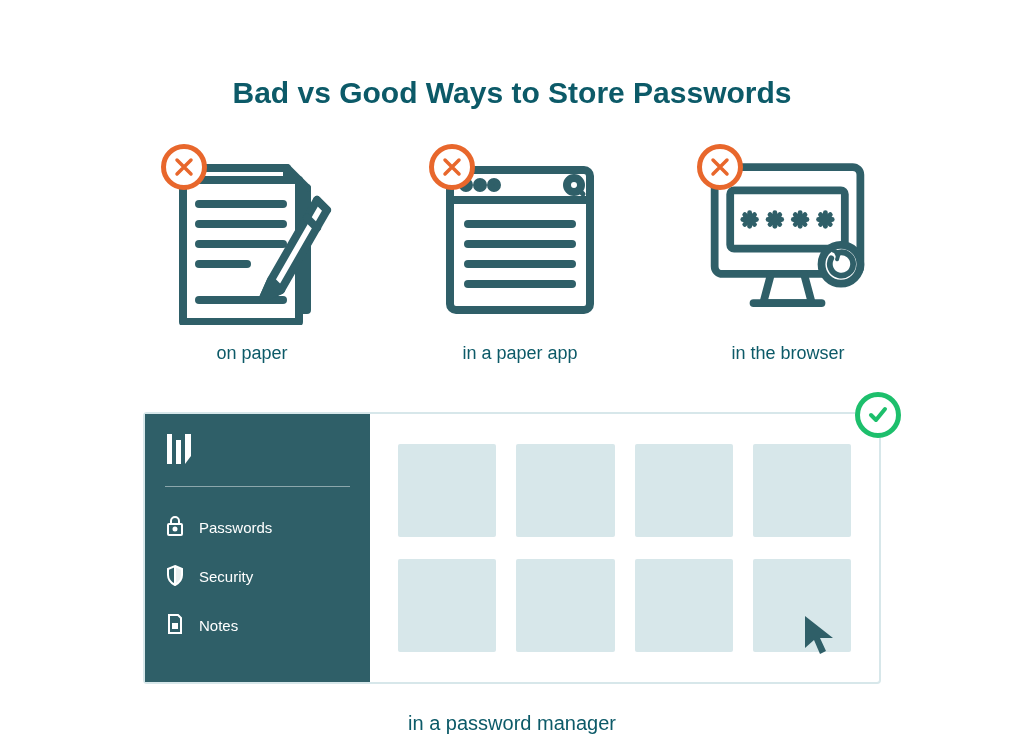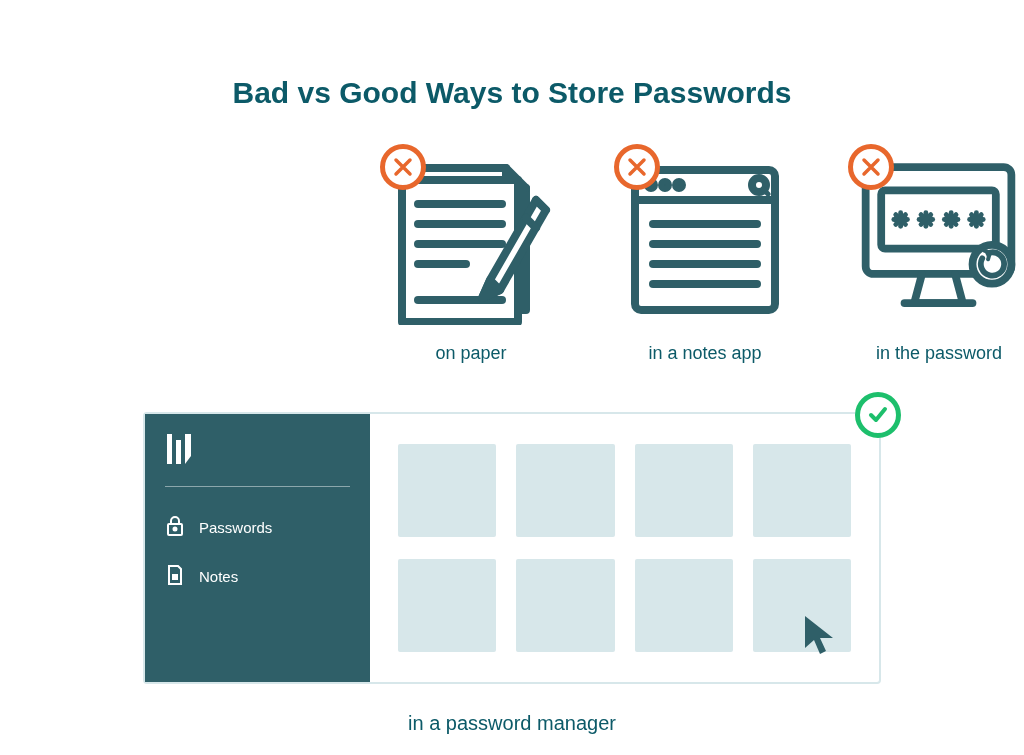--- a/index.html
+++ b/index.html
@@ -12,22 +12,22 @@
   }
   .title {
     text-align: center;
     font-size: 30px;
     font-weight: 700;
     color: #0c5a68;
     padding-top: 76px;
   }
   .bad-row {
     display: flex;
-    justify-content: flex-end;
-    gap: 64px;
+    justify-content: center;
+    gap: 98px;
     margin-top: 40px;
     margin-left: 16px;
   }
   .bad-item {
     display: flex;
     flex-direction: column;
     align-items: center;
     position: relative;
   }
   .bad-icon-wrap {
@@ -189,21 +189,21 @@
           <circle cx="54" cy="27" r="3" fill="#2f5f68"></circle>
           <circle cx="134" cy="27" r="7"></circle>
           <line x1="138" y1="31" x2="143" y2="36" stroke-width="5"></line>
           <line x1="28" y1="66" x2="132" y2="66"></line>
           <line x1="28" y1="86" x2="132" y2="86"></line>
           <line x1="28" y1="106" x2="132" y2="106"></line>
           <line x1="28" y1="126" x2="132" y2="126"></line>
         </g>
       </svg>
     </div>
-    <div class="caption">in a notes app</div>
+    <div class="caption">in a paper app</div>
   </div>
 
   <div class="bad-item">
     <div class="bad-icon-wrap">
       <div class="x-badge">
         <svg viewBox="0 0 20 20">
             <path d="M3 3 L17 17 M17 3 L3 17" stroke="#e8672c" stroke-width="3.5" stroke-linecap="round" fill="none"></path>
           </svg>
       </div>
       <svg width="175" height="170" viewBox="0 0 175 170">
@@ -242,21 +242,21 @@
           <line x1="52" y1="152" x2="122" y2="152"></line>
 
           <g transform="translate(142,112)">
             <circle r="20" fill="#fff"></circle>
             <path d="M -10 -6 A 12 12 0 1 0 -2 -12" stroke-width="6"></path>
             <path d="M -8 -14 L -2 -12 L -4 -5" fill="#2f5f68" stroke-width="4"></path>
           </g>
         </g>
       </svg>
     </div>
-    <div class="caption">in the password</div>
+    <div class="caption">in the browser</div>
   </div>
 
 </div>
 
 <div class="good-row">
   <div class="pm-window">
     <div class="check-badge">
       <svg width="22" height="22" viewBox="0 0 22 22">
           <path d="M4 11 L9 16 L18 5" stroke="#1dbf6c" stroke-width="4" fill="none" stroke-linecap="round" stroke-linejoin="round"></path>
         </svg>
@@ -280,20 +280,30 @@
               <g stroke="#fff" stroke-width="2" fill="none">
                 <rect x="3" y="9" width="14" height="11" rx="1"></rect>
                 <path d="M6 9 V6 a4 4 0 0 1 8 0 V9"></path>
                 <circle cx="10" cy="14" r="1.5" fill="#fff"></circle>
               </g>
             </svg>
         </span>
         <span>Passwords</span>
       </div>
 
+      <div class="pm-menu-item">
+        <span>
+          <svg width="20" height="22" viewBox="0 0 20 22">
+              <path d="M10 2 L17 5 V11 C17 16 14 19 10 21 C6 19 3 16 3 11 V5 Z" stroke="#fff" stroke-width="2" fill="none"></path>
+              <path d="M10 2 V21" stroke="#fff" stroke-width="2"></path>
+              <path d="M10 2 L17 5 V11 C17 16 14 19 10 21 Z" fill="#fff" opacity="0.9"></path>
+            </svg>
+        </span>
+        <span>Security</span>
+      </div>
 
       <div class="pm-menu-item">
         <span>
           <svg width="20" height="22" viewBox="0 0 20 22">
               <g stroke="#fff" stroke-width="2" fill="none">
                 <path d="M4 2 H13 L16 5 V20 H4 Z"></path>
                 <rect x="8" y="11" width="4" height="4" fill="#fff"></rect>
               </g>
             </svg>
         </span>

